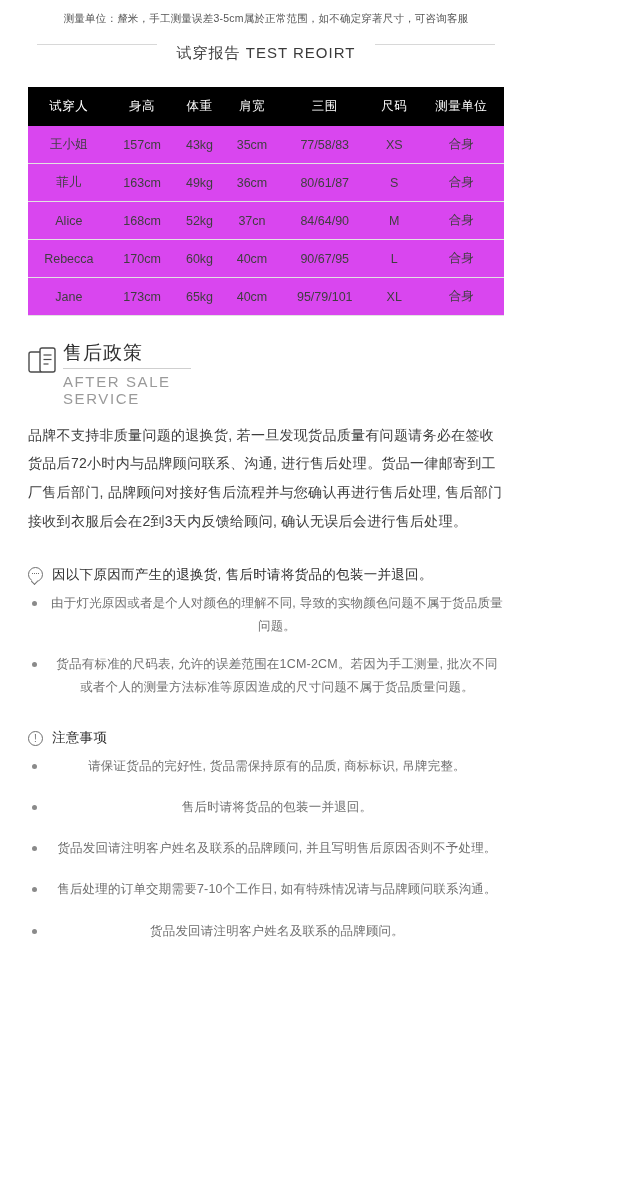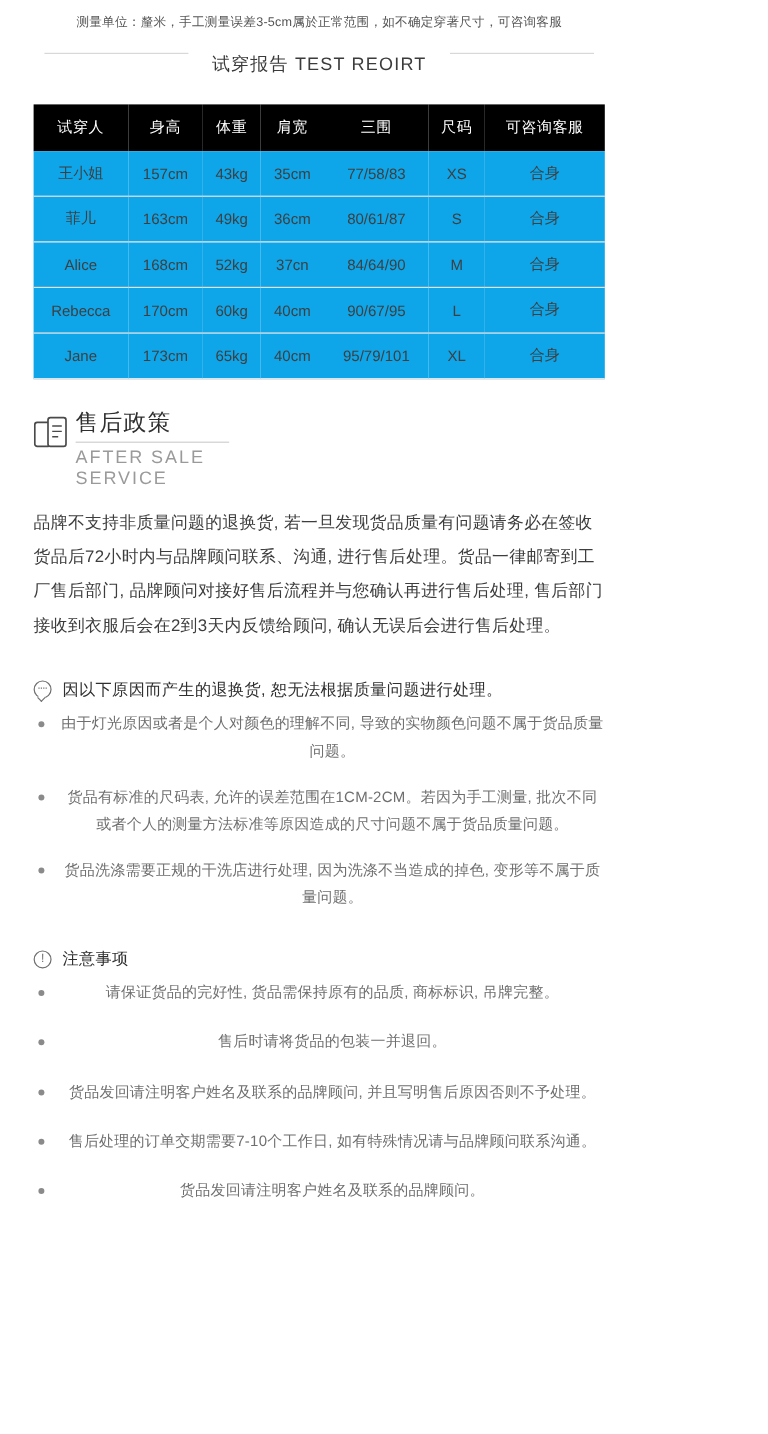--- a/index.html
+++ b/index.html
@@ -67,21 +67,21 @@
     padding: 11px 4px;
     text-align: center;
     letter-spacing: 0.5px;
     font-size: 12.5px;
   }
   table.size-table tbody td {
     padding: 10px 4px;
     text-align: center;
     color: #3f3f3f;
     border-bottom: 1px solid #e2e2e2;
-    background: #0ea5e9;
+    background: #d946ef;
     font-size: 12.5px;
   }
   table.size-table tbody tr:last-child td {
     border-bottom: 1px solid #e2e2e2;
   }
   table.size-table tbody td:first-child { color: #3f3f3f; }
 
   
   .after-sale {
     padding: 26px 28px 0 28px;
@@ -226,21 +226,21 @@
 
     <table class="size-table">
       <thead>
         <tr>
           <th>试穿人</th>
           <th>身高</th>
           <th>体重</th>
           <th>肩宽</th>
           <th>三围</th>
           <th>尺码</th>
-          <th>可咨询客服</th>
+          <th>测量单位</th>
         </tr>
       </thead>
       <tbody>
         <tr>
           <td>王小姐</td>
           <td>157cm</td>
           <td>43kg</td>
           <td>35cm</td>
           <td>77/58/83</td>
           <td>XS</td>
@@ -303,27 +303,26 @@
         <span class="en">AFTER SALE SERVICE</span>
       </span>
     </div>
 
     <p class="policy-paragraph">品牌不支持非质量问题的退换货, 若一旦发现货品质量有问题请务必在签收货品后72小时内与品牌顾问联系、沟通, 进行售后处理。货品一律邮寄到工厂售后部门, 品牌顾问对接好售后流程并与您确认再进行售后处理, 售后部门接收到衣服后会在2到3天内反馈给顾问, 确认无误后会进行售后处理。</p>
 
     <div class="sub-head">
       <span class="circle-icon speech">
           <span class="dots"></span>
         </span>
-      <span class="sh-text">因以下原因而产生的退换货, 恕无法根据质量问题进行处理。</span>
+      <span class="sh-text">因以下原因而产生的退换货, 售后时请将货品的包装一并退回。</span>
     </div>
 
     <ul class="bullets">
       <li>由于灯光原因或者是个人对颜色的理解不同, 导致的实物颜色问题不属于货品质量问题。</li>
       <li>货品有标准的尺码表, 允许的误差范围在1CM-2CM。若因为手工测量, 批次不同或者个人的测量方法标准等原因造成的尺寸问题不属于货品质量问题。</li>
-      <li>货品洗涤需要正规的干洗店进行处理, 因为洗涤不当造成的掉色, 变形等不属于质量问题。</li>
     </ul>
 
     <div class="notice-block">
       <div class="sub-head">
         <span class="circle-icon excl"></span>
         <span class="sh-text">注意事项</span>
       </div>
       <ul class="bullets tight">
         <li>请保证货品的完好性, 货品需保持原有的品质, 商标标识, 吊牌完整。</li>
         <li>售后时请将货品的包装一并退回。</li>

